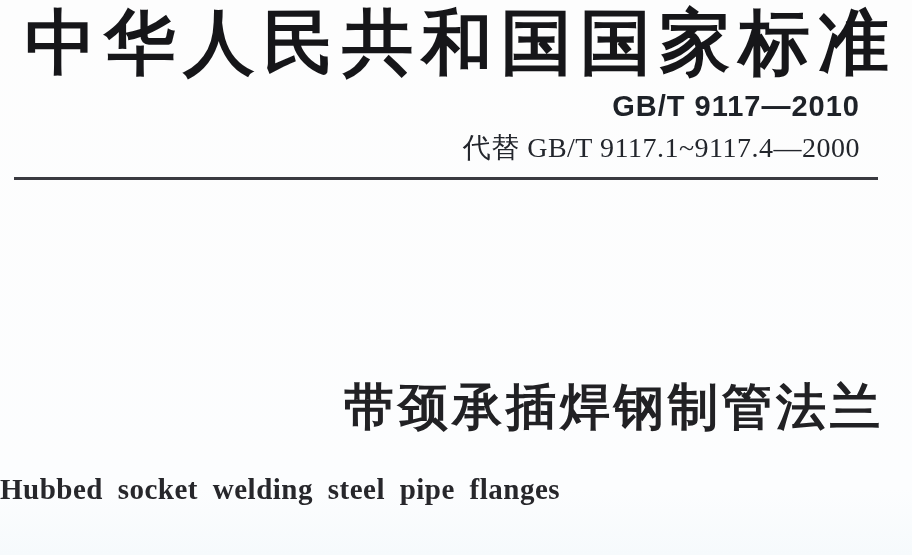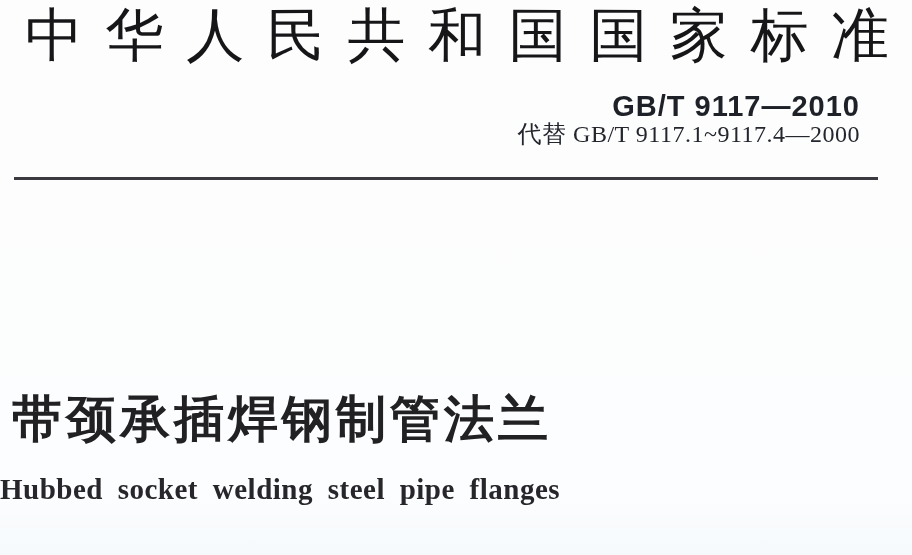--- a/index.html
+++ b/index.html
@@ -16,22 +16,22 @@
     color: #1b1b1f;
   }
 
   
   .top-title {
     position: absolute;
     top: 6px;
     left: 25px;
     width: 864px;
     font-family: "Liberation Serif", "DejaVu Serif", serif;
-    font-weight: 400;
-    font-size: 58px;
+    font-weight: 700;
+    font-size: 71px;
     line-height: 1.05;
     color: #161619;
     text-align: justify;
     text-align-last: justify;
     white-space: nowrap;
     letter-spacing: 0;
   }
 
   
   .code-block {
@@ -42,24 +42,24 @@
   }
   .standard-code {
     font-family: "Liberation Sans", "DejaVu Sans", sans-serif;
     font-weight: 700;
     font-size: 29px;
     line-height: 1.0;
     letter-spacing: 1px;
     color: #1e2228;
   }
   .replaces-note {
-    margin-top: 0;
+    margin-top: 12px;
     font-family: "Liberation Serif", "DejaVu Serif", serif;
     font-weight: 400;
-    font-size: 24px;
+    font-size: 28px;
     line-height: 1.1;
     letter-spacing: 0.5px;
     color: #23262c;
   }
 
   
   .header-rule {
     position: absolute;
     top: 177px;
     left: 14px;
@@ -68,22 +68,22 @@
     background: #3a3a40;
     border: none;
   }
 
   
   .title-zh {
     position: absolute;
     top: 381px;
     left: 0;
     width: 884px;
-    margin: 12px;
-    text-align: left;
+    margin: 0;
+    text-align: right;
     font-family: "Liberation Sans", "DejaVu Sans", sans-serif;
     font-weight: 700;
     font-size: 50px;
     line-height: 1.05;
     letter-spacing: 4px;
     color: #212124;
     white-space: nowrap;
   }
 
   

